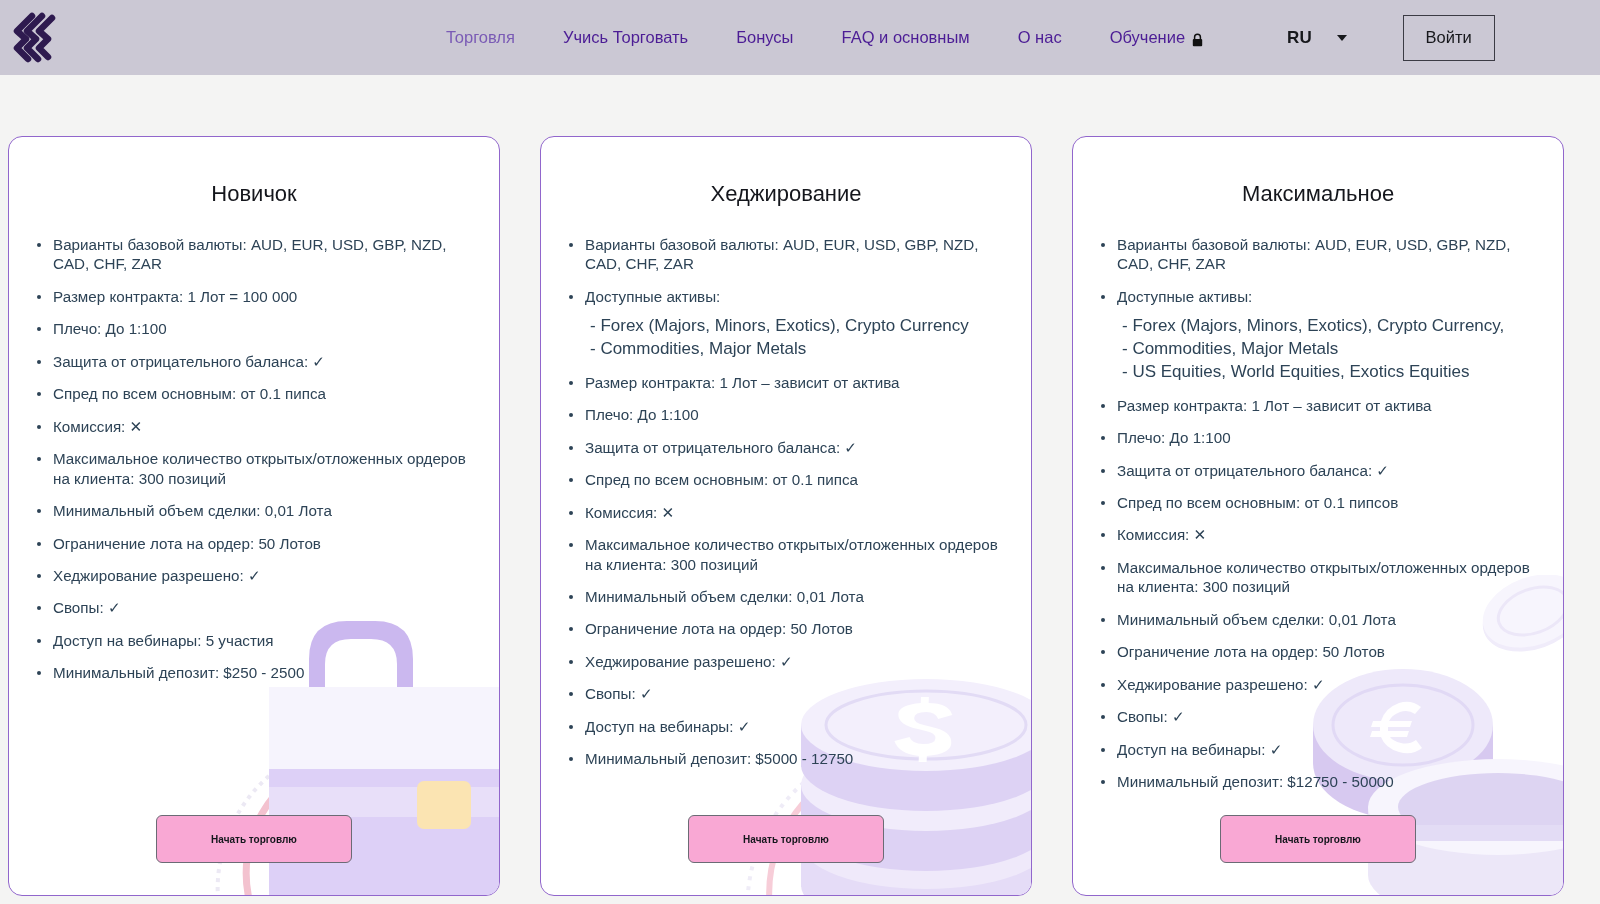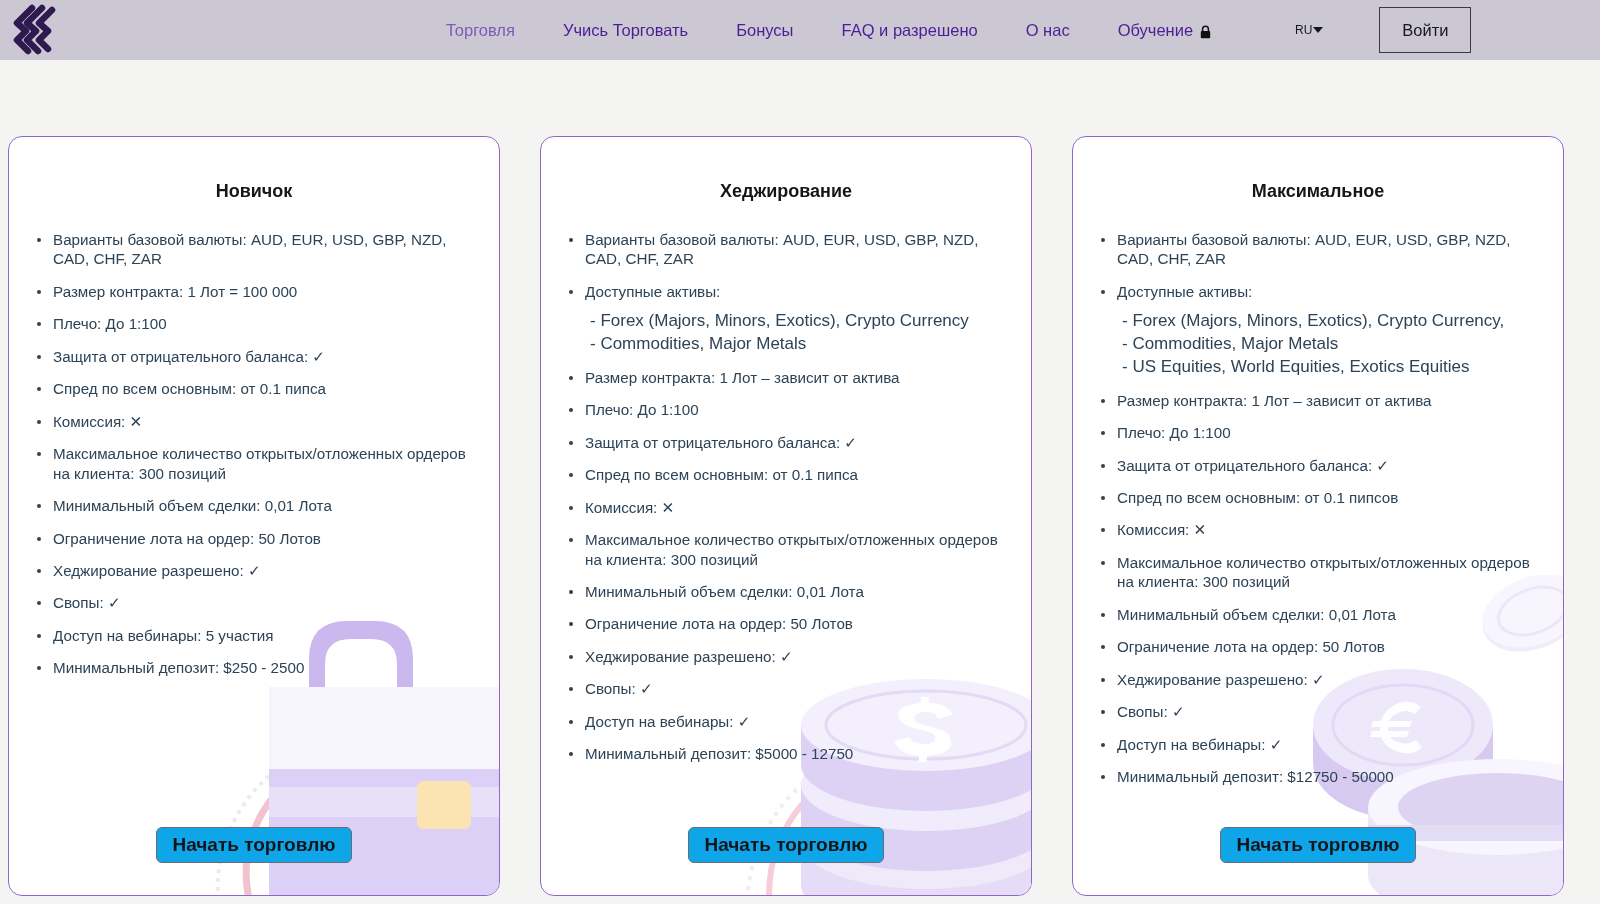--- a/index.html
+++ b/index.html
@@ -6,21 +6,21 @@
   html, body {
     width: 1600px; height: 904px;
     overflow: hidden;
     background: #f4f4f3;
     font-family: "Liberation Sans", sans-serif;
   }
 
   
   .header {
     position: absolute; top: 0; left: 0;
-    width: 1600px; height: 60px;
+    width: 1600px; height: 75px;
     background: #cbc8d4;
     display: flex; align-items: center;
   }
   .logo-wrap {
     width: 72px; height: 72px;
     display: flex; align-items: center; justify-content: center;
     flex: none;
   }
   .nav {
     display: flex; align-items: center;
@@ -32,23 +32,23 @@
     color: #4c1d95;
     padding: 0 24px;
     white-space: nowrap;
     cursor: pointer;
     display: flex; align-items: center; gap: 7px;
   }
   .nav-item.active { color: #7a5bb5; }
   .lock-icon { display: inline-block; width: 11px; height: 14px; position: relative; top: 1px; }
 
   .lang {
-    display: flex; align-items: center; gap: 1px;
-    font-size: 12px; color: #17181c;
-    margin-left: 60px; cursor: pointer;
+    display: flex; align-items: center; gap: 25px;
+    font-size: 17px; color: #17181c;
+    margin-left: 60px; cursor: pointer; font-weight: bold;
   }
   .caret {
     width: 0; height: 0;
     border-left: 5px solid transparent;
     border-right: 5px solid transparent;
     border-top: 6px solid #17181c;
   }
   .login-btn {
     margin-left: 56px;
     width: 92px; height: 46px;
@@ -72,22 +72,22 @@
     position: relative;
     width: 492px;
     background: #ffffff;
     border: 1.4px solid #9166cc;
     border-radius: 14px;
     overflow: hidden;
     flex: none;
   }
   .card-title {
     text-align: center;
-    font-size: 18px;
-    font-weight: bold;
+    font-size: 22px;
+    font-weight: normal;
     color: #14161c;
     margin-top: 44px;
     position: relative; z-index: 3;
   }
   .feat-list {
     list-style: none;
     margin: 28px 0 0 0;
     padding: 0 24px 0 44px;
     position: relative; z-index: 3;
   }
@@ -116,25 +116,25 @@
   }
   .sub-lines div { margin-bottom: 1px; }
 
   .cta-wrap {
     position: absolute;
     left: 0; right: 0; bottom: 32px;
     display: flex; justify-content: center;
     z-index: 4;
   }
   .cta-btn {
-    width: 196px; height: 36px;
-    background: #0ea5e9;
+    width: 196px; height: 48px;
+    background: #f9a8d4;
     border: 1px solid #6b6b75;
     border-radius: 6px;
-    font-size: 19px;
+    font-size: 10px;
     font-weight: bold;
     color: #14161c;
     font-family: "Liberation Sans", sans-serif;
     cursor: pointer;
   }
 
   
   .decor { position: absolute; z-index: 1; pointer-events: none; }
   .decor-1 { right: -10px; bottom: -14px; width: 330px; height: 340px; }
   .decor-2 { right: -40px; bottom: -50px; width: 360px; height: 360px; }
@@ -159,21 +159,21 @@
     <div class="nav-item active">
       <span>Торговля</span>
     </div>
     <div class="nav-item">
       <span>Учись Торговать</span>
     </div>
     <div class="nav-item">
       <span>Бонусы</span>
     </div>
     <div class="nav-item">
-      <span>FAQ и разрешено</span>
+      <span>FAQ и основным</span>
     </div>
     <div class="nav-item">
       <span>О нас</span>
     </div>
     <div class="nav-item">
       <span>Обучение</span>
       <span class="lock-icon">
         <svg width="11" height="14" viewBox="0 0 11 14">
           <path d="M2.6 6V4.1a2.9 2.9 0 0 1 5.8 0V6" fill="none" stroke="#111" stroke-width="1.5"></path>
           <rect x="0.8" y="6" width="9.4" height="7.2" rx="1" fill="#111"></rect>

